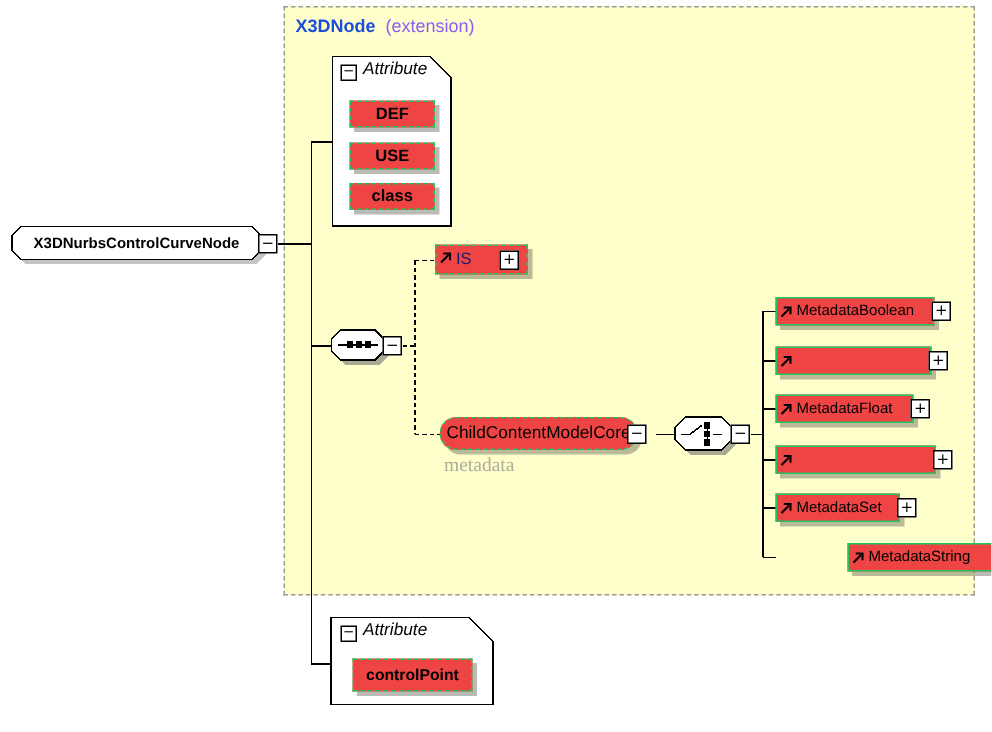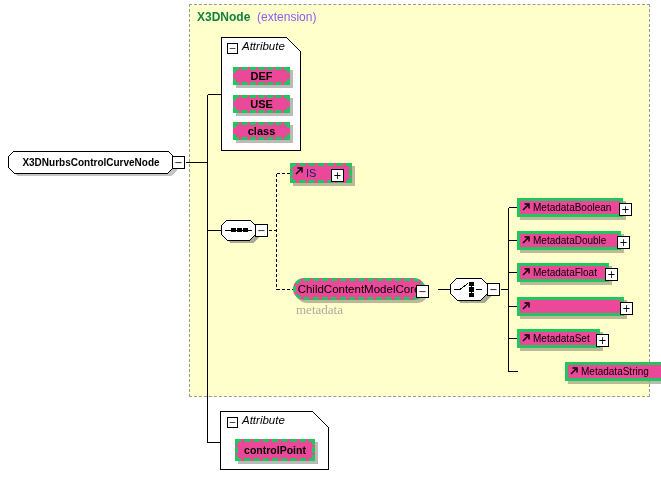--- a/index.html
+++ b/index.html
@@ -1,24 +1,24 @@
 <!DOCTYPE html>
 <html><head>
 <meta charset="utf-8">
 <style>
   html,body{margin:0;padding:0;background:#fff;}
   #stage{position:relative;width:661px;height:488px;background:#ffffff;overflow:hidden;
          font-family:"Liberation Sans",sans-serif;}
   #panel{position:absolute;left:189px;top:4px;width:461px;height:393px;
          background:#ffffcc;border:1px dashed #9a9a9a;box-sizing:border-box;z-index:1;}
   #panel-label{position:absolute;left:7px;top:5px;font-size:12px;white-space:nowrap;}
-  #panel-label .t{font-weight:bold;color:#15803d;}
+  #panel-label .t{font-weight:bold;color:#1d4ed8;}
   #panel-label .s{color:#8b5cf6;}
   #wires{position:absolute;left:0;top:0;z-index:2;}
-  .node{position:absolute;background:#ec4899;border:3px solid #22c55e;box-sizing:border-box;
+  .node{position:absolute;background:#ef4444;border:1px solid #22c55e;box-sizing:border-box;
         box-shadow:3px 3px 0 rgba(90,90,80,0.42);z-index:3;}
   .dashed{border-style:dashed;}
   .lbl{position:absolute;left:13px;top:0;bottom:0;display:flex;align-items:center;
        font-weight:normal;color:#000;white-space:nowrap;}
   .ctr{display:flex;align-items:center;justify-content:center;font-weight:bold;color:#000;}
   .tg{position:absolute;width:11px;height:11px;border:1px solid #000;background:#fff;
       display:flex;align-items:center;justify-content:center;
       font:10px "DejaVu Sans",sans-serif;line-height:1;color:#000;z-index:5;}
   .hdr-tg{width:9px;height:9px;font-size:9px;}
   .attr-hdr{position:absolute;font-style:italic;font-size:11.5px;color:#000;z-index:4;white-space:nowrap;}
@@ -140,21 +140,20 @@
           <path d="M2.5,2 H7 V6.5" fill="none" stroke="#000" stroke-width="1.4"></path>
         </svg></span>
     <span class="lbl">MetadataBoolean</span>
     <div class="tg" style="right:-12px;left:auto;top:2px;">+</div>
   </div>
   <div class="node meta" style="left:517px;top:231px;width:104px;">
     <span class="ref-arrow"><svg width="9" height="9">
           <path d="M1,8 L6,3" stroke="#000" stroke-width="1.4"></path>
           <path d="M2.5,2 H7 V6.5" fill="none" stroke="#000" stroke-width="1.4"></path>
         </svg></span>
-    <span class="lbl">MetadataDouble</span>
     <div class="tg" style="right:-12px;left:auto;top:2px;">+</div>
   </div>
   <div class="node meta" style="left:517px;top:263px;width:92px;">
     <span class="ref-arrow"><svg width="9" height="9">
           <path d="M1,8 L6,3" stroke="#000" stroke-width="1.4"></path>
           <path d="M2.5,2 H7 V6.5" fill="none" stroke="#000" stroke-width="1.4"></path>
         </svg></span>
     <span class="lbl">MetadataFloat</span>
     <div class="tg" style="right:-12px;left:auto;top:2px;">+</div>
   </div>

